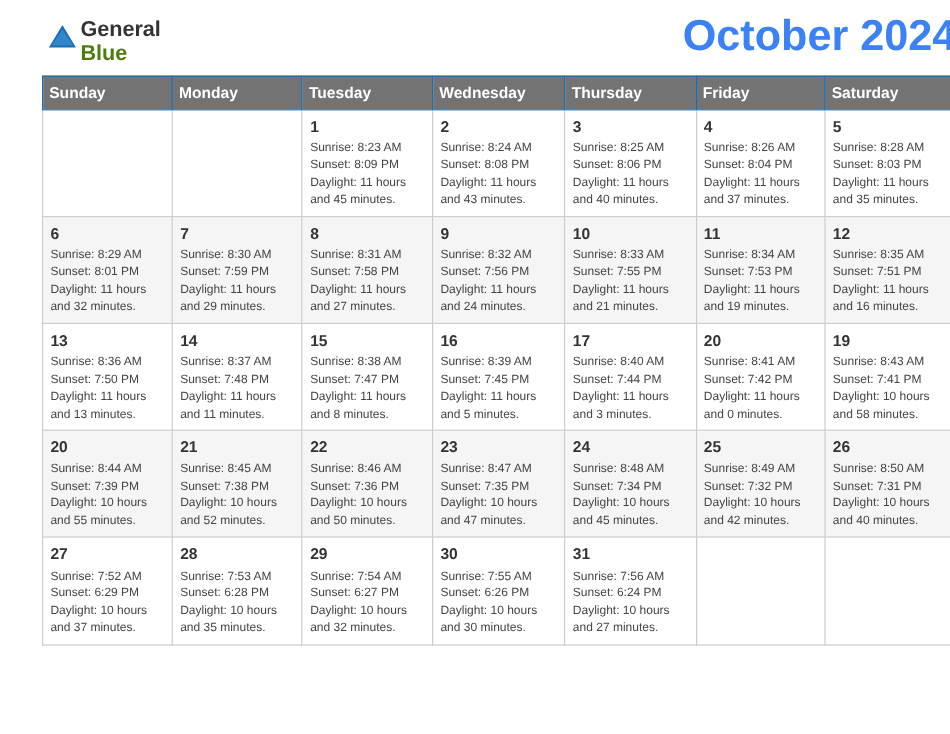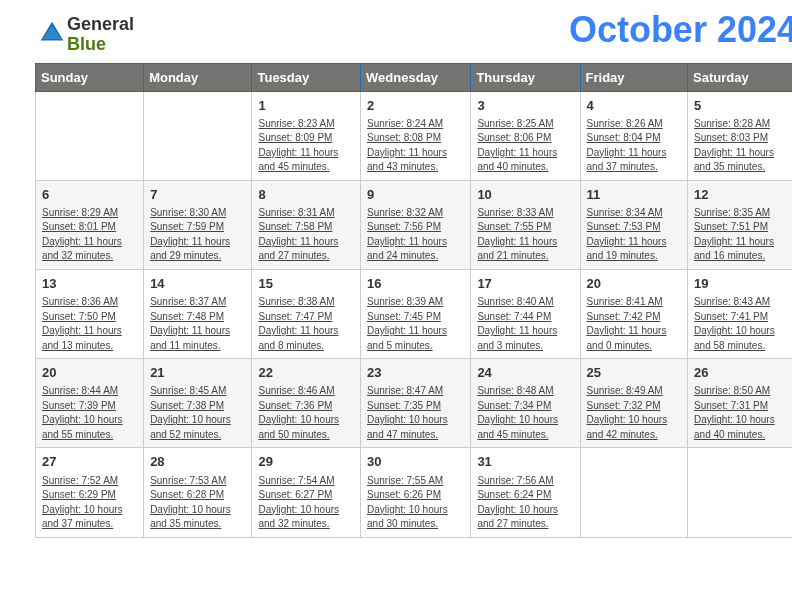--- a/index.html
+++ b/index.html
@@ -89,21 +89,20 @@
     .day-num {
       font-size: 13px;
       font-weight: bold;
       display: block;
       margin-bottom: 2px;
     }
     .day-info {
       font-size: 10px;
       color: #444;
       line-height: 1.45;
-      text-decoration: underline;
     }
     .empty-cell {
       background: #fff;
     }
   </style>
 </head>
 <body>
 
 <div class="container">
   <div class="header">

